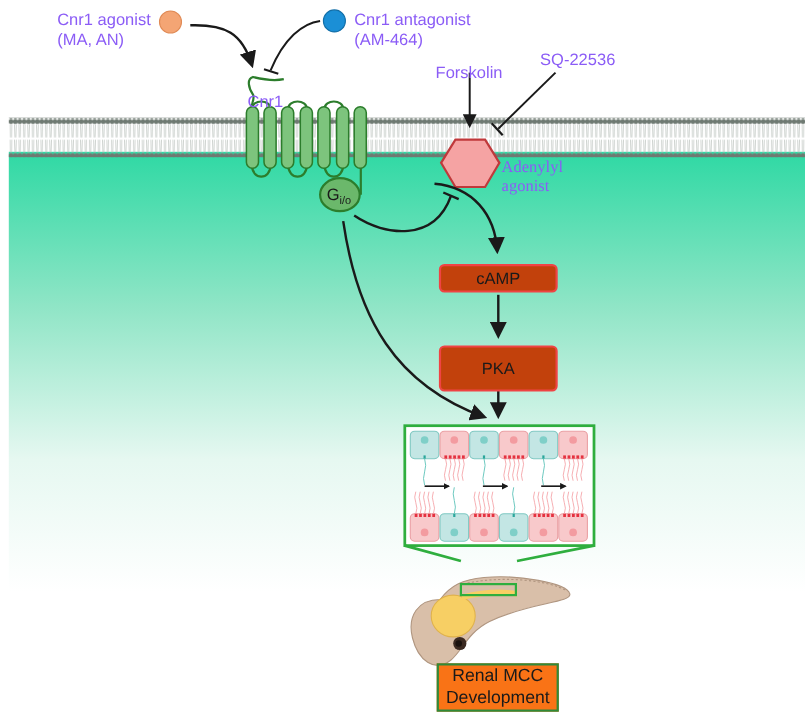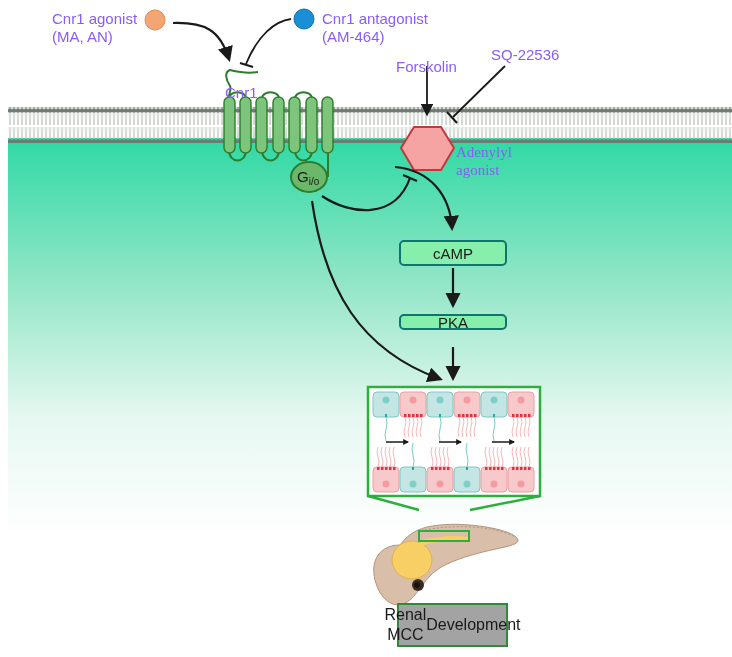--- a/index.html
+++ b/index.html
@@ -1,21 +1,21 @@
 <!DOCTYPE html>
 <html><head>
 <meta charset="utf-8">
 <style>
   html, body { margin: 0; padding: 0; background: #ffffff; }
   body { width: 732px; height: 657px; position: relative; overflow: hidden; font-family: "Liberation Sans", sans-serif; }
   #canvas { position: absolute; left: 0; top: 0; }
   .lbl { position: absolute; font-family: "Liberation Sans", sans-serif; font-size: 15px; color: #8b5cf6; line-height: 18px; white-space: nowrap; }
   .box { position: absolute; box-sizing: border-box; display: flex; align-items: center; justify-content: center; font-family: "Liberation Sans", sans-serif; color: #1a1a1a; }
-  .node-box { background: #86efac; border: 2px solid #0f766e; border-radius: 5px; font-size: 15px; }
-  .outcome-box { background: #a3a3a3; border: 2px solid #2f8a3a; font-size: 16px; text-align: center; line-height: 20px; flex-direction: row; }
+  .node-box { background: #c2410c; border: 2px solid #ef4444; border-radius: 5px; font-size: 15px; }
+  .outcome-box { background: #f97316; border: 2px solid #2f8a3a; font-size: 16px; text-align: center; line-height: 20px; flex-direction: column; }
 </style>
 </head>
 <body>
 
 <svg id="canvas" width="732" height="657" viewBox="0 0 732 657" xmlns="http://www.w3.org/2000/svg">
   <defs>
     <linearGradient id="cyto" x1="0" y1="0" x2="0" y2="1">
       <stop offset="0" stop-color="#2fd9a4"></stop>
       <stop offset="0.35" stop-color="#8fe5c6"></stop>
       <stop offset="0.7" stop-color="#e6f8f1"></stop>
@@ -247,20 +247,20 @@
 <div class="lbl" style="left:396px; top:58px;">Forskolin</div>
 <div class="lbl" style="left:491px; top:46px;">SQ-22536</div>
 <div class="lbl" style="left:456px; top:143px;font-family:Liberation Serif, serif;">
     <div>Adenylyl</div>
     <div>agonist</div>
   </div>
 
 <div class="box node-box" style="left:399px; top:240px; width:108px; height:26px;">
     <span>cAMP</span>
   </div>
-<div class="box node-box" style="left:399px; top:314px; width:108px; height:16px;">
+<div class="box node-box" style="left:399px; top:314px; width:108px; height:42px;">
     <span>PKA</span>
   </div>
 
 <div class="box outcome-box" style="left:397px; top:603px; width:111px; height:44px;">
   <span>Renal MCC</span>
   <span>Development</span>
 </div>
 
 </body></html>

